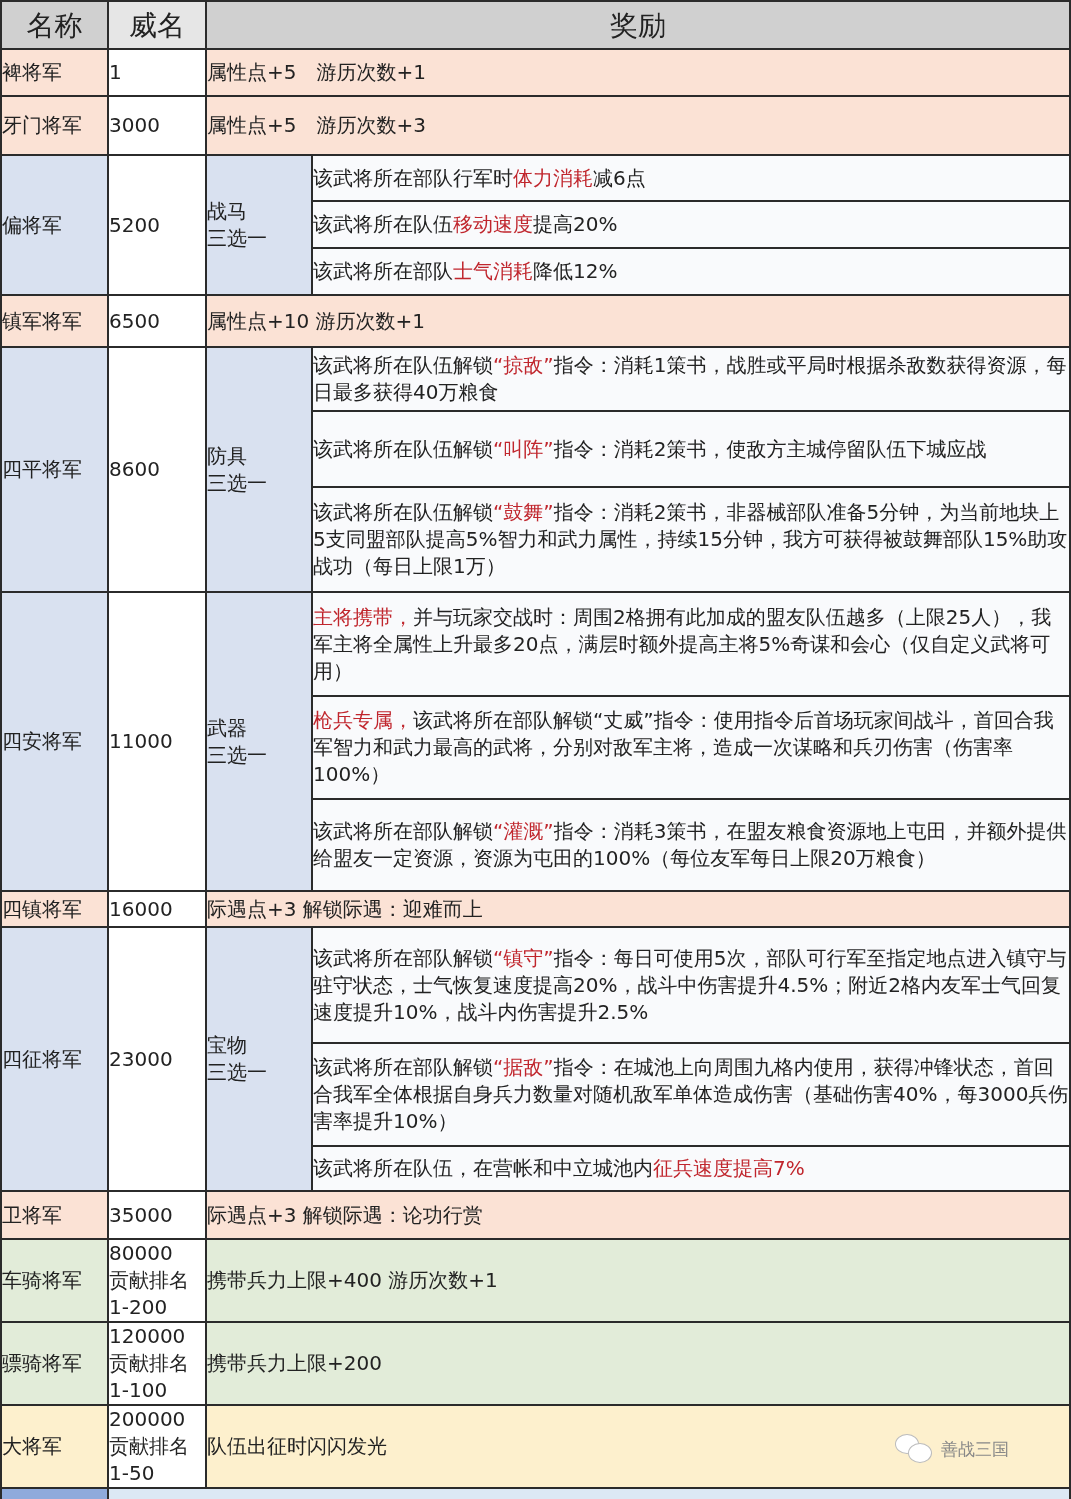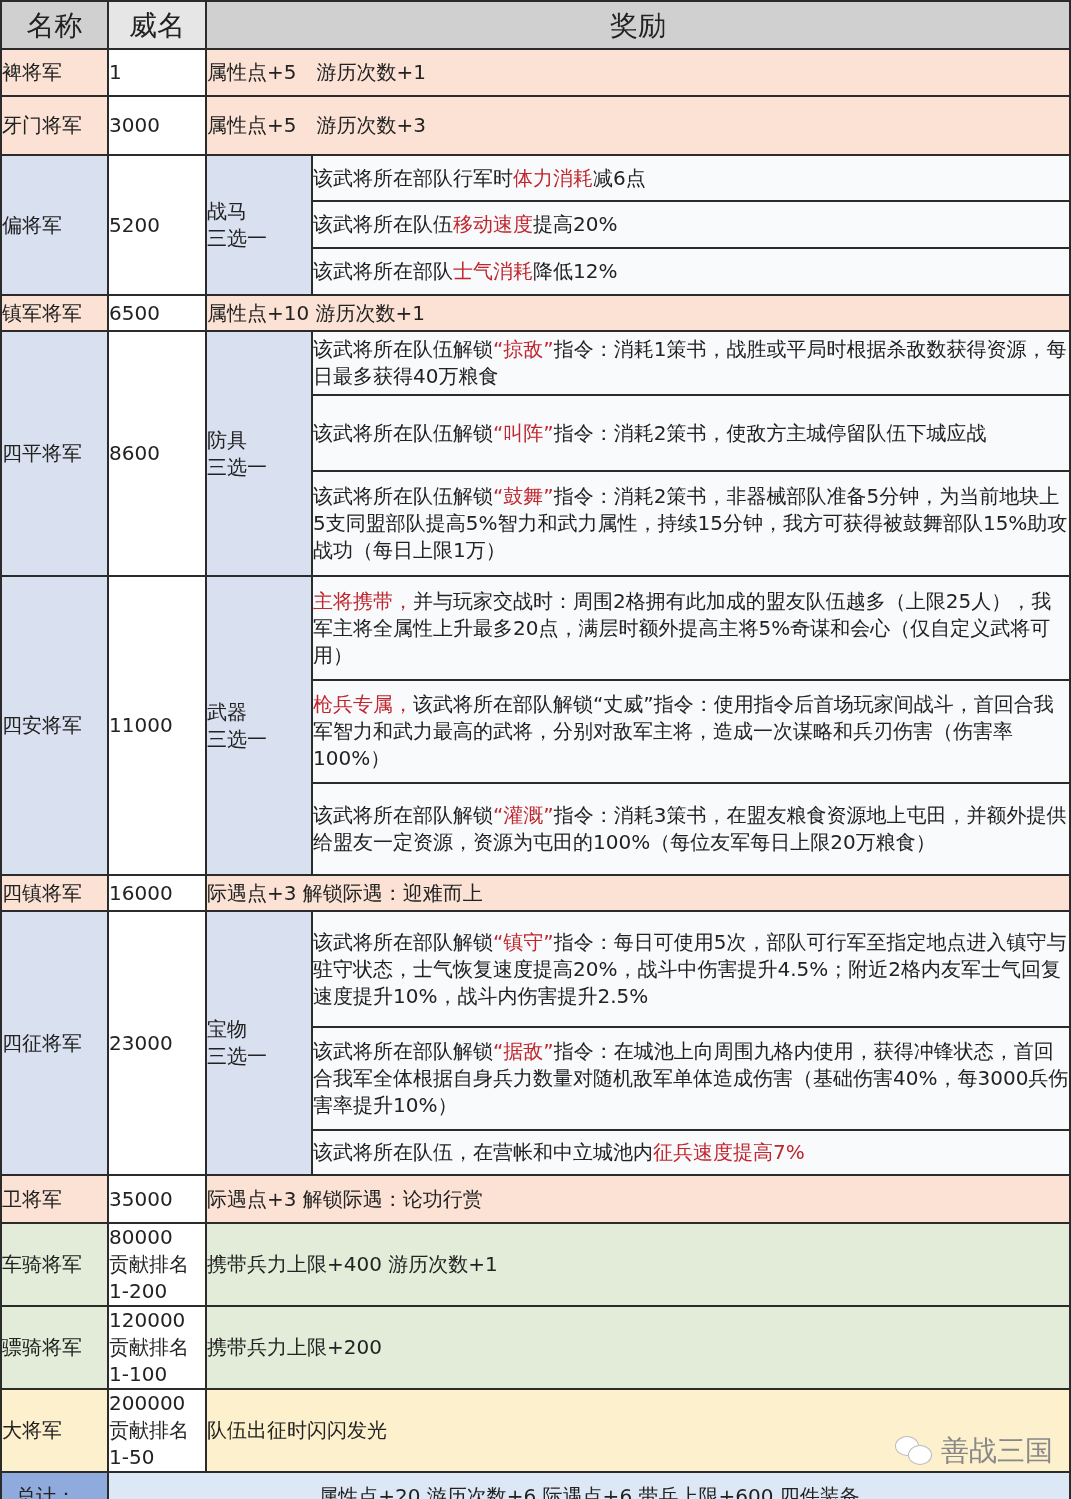--- a/index.html
+++ b/index.html
@@ -14,21 +14,21 @@
   .peach { background: #fbe2d5; }
   .blue { background: #d9e1f0; }
   .white { background: #fff; }
   .green { background: #e2ecd9; }
   .yellow { background: #fdf0cd; }
   .tot-label { background: #8faadc; text-align: left; padding-left: 14px; }
   .tot { background: #dce8f5; text-align: center; }
   .center { text-align: left; }
   .desc { text-align: left; padding: 2px 0; background: #f9fafc; margin-left: 19px; }
   .red { color: #c0262d; }
-  .watermark { position: absolute; left: 895px; top: 1432px; display: flex; align-items: center; gap: 6px; color: #888; font-size: 28px; }
+  .watermark { position: absolute; left: 895px; top: 1432px; display: flex; align-items: center; gap: 6px; color: #888; font-size: 17px; }
   .wm-icon { width: 40px; height: 34px; position: relative; }
   .wm-icon span { position: absolute; background: #fff; border: 1px solid #bbb; border-radius: 50%; }
 </style>
 </head>
 <body>
 
 <table>
   <colgroup>
       <col class="c1">
       <col class="c2">
@@ -63,21 +63,21 @@
         </td>
     <td class="desc"><span>该武将所在部队行军时</span><span class="red">体力消耗</span><span>减6点</span></td>
   </tr>
   <tr style="height:47px">
     <td class="desc"><span>该武将所在队伍</span><span class="red">移动速度</span><span>提高20%</span></td>
   </tr>
   <tr style="height:47px">
     <td class="desc"><span>该武将所在部队</span><span class="red">士气消耗</span><span>降低12%</span></td>
   </tr>
 
-  <tr style="height:36px">
+  <tr style="height:52px">
     <td class="peach center">镇军将军</td>
     <td class="white center">6500</td>
     <td colspan="2" class="peach center">属性点+10 游历次数+1</td>
   </tr>
 
   <tr style="height:64px">
     <td rowspan="3" class="blue center">四平将军</td>
     <td rowspan="3" class="white center">8600</td>
     <td rowspan="3" class="blue center">
           <div>防具</div>

